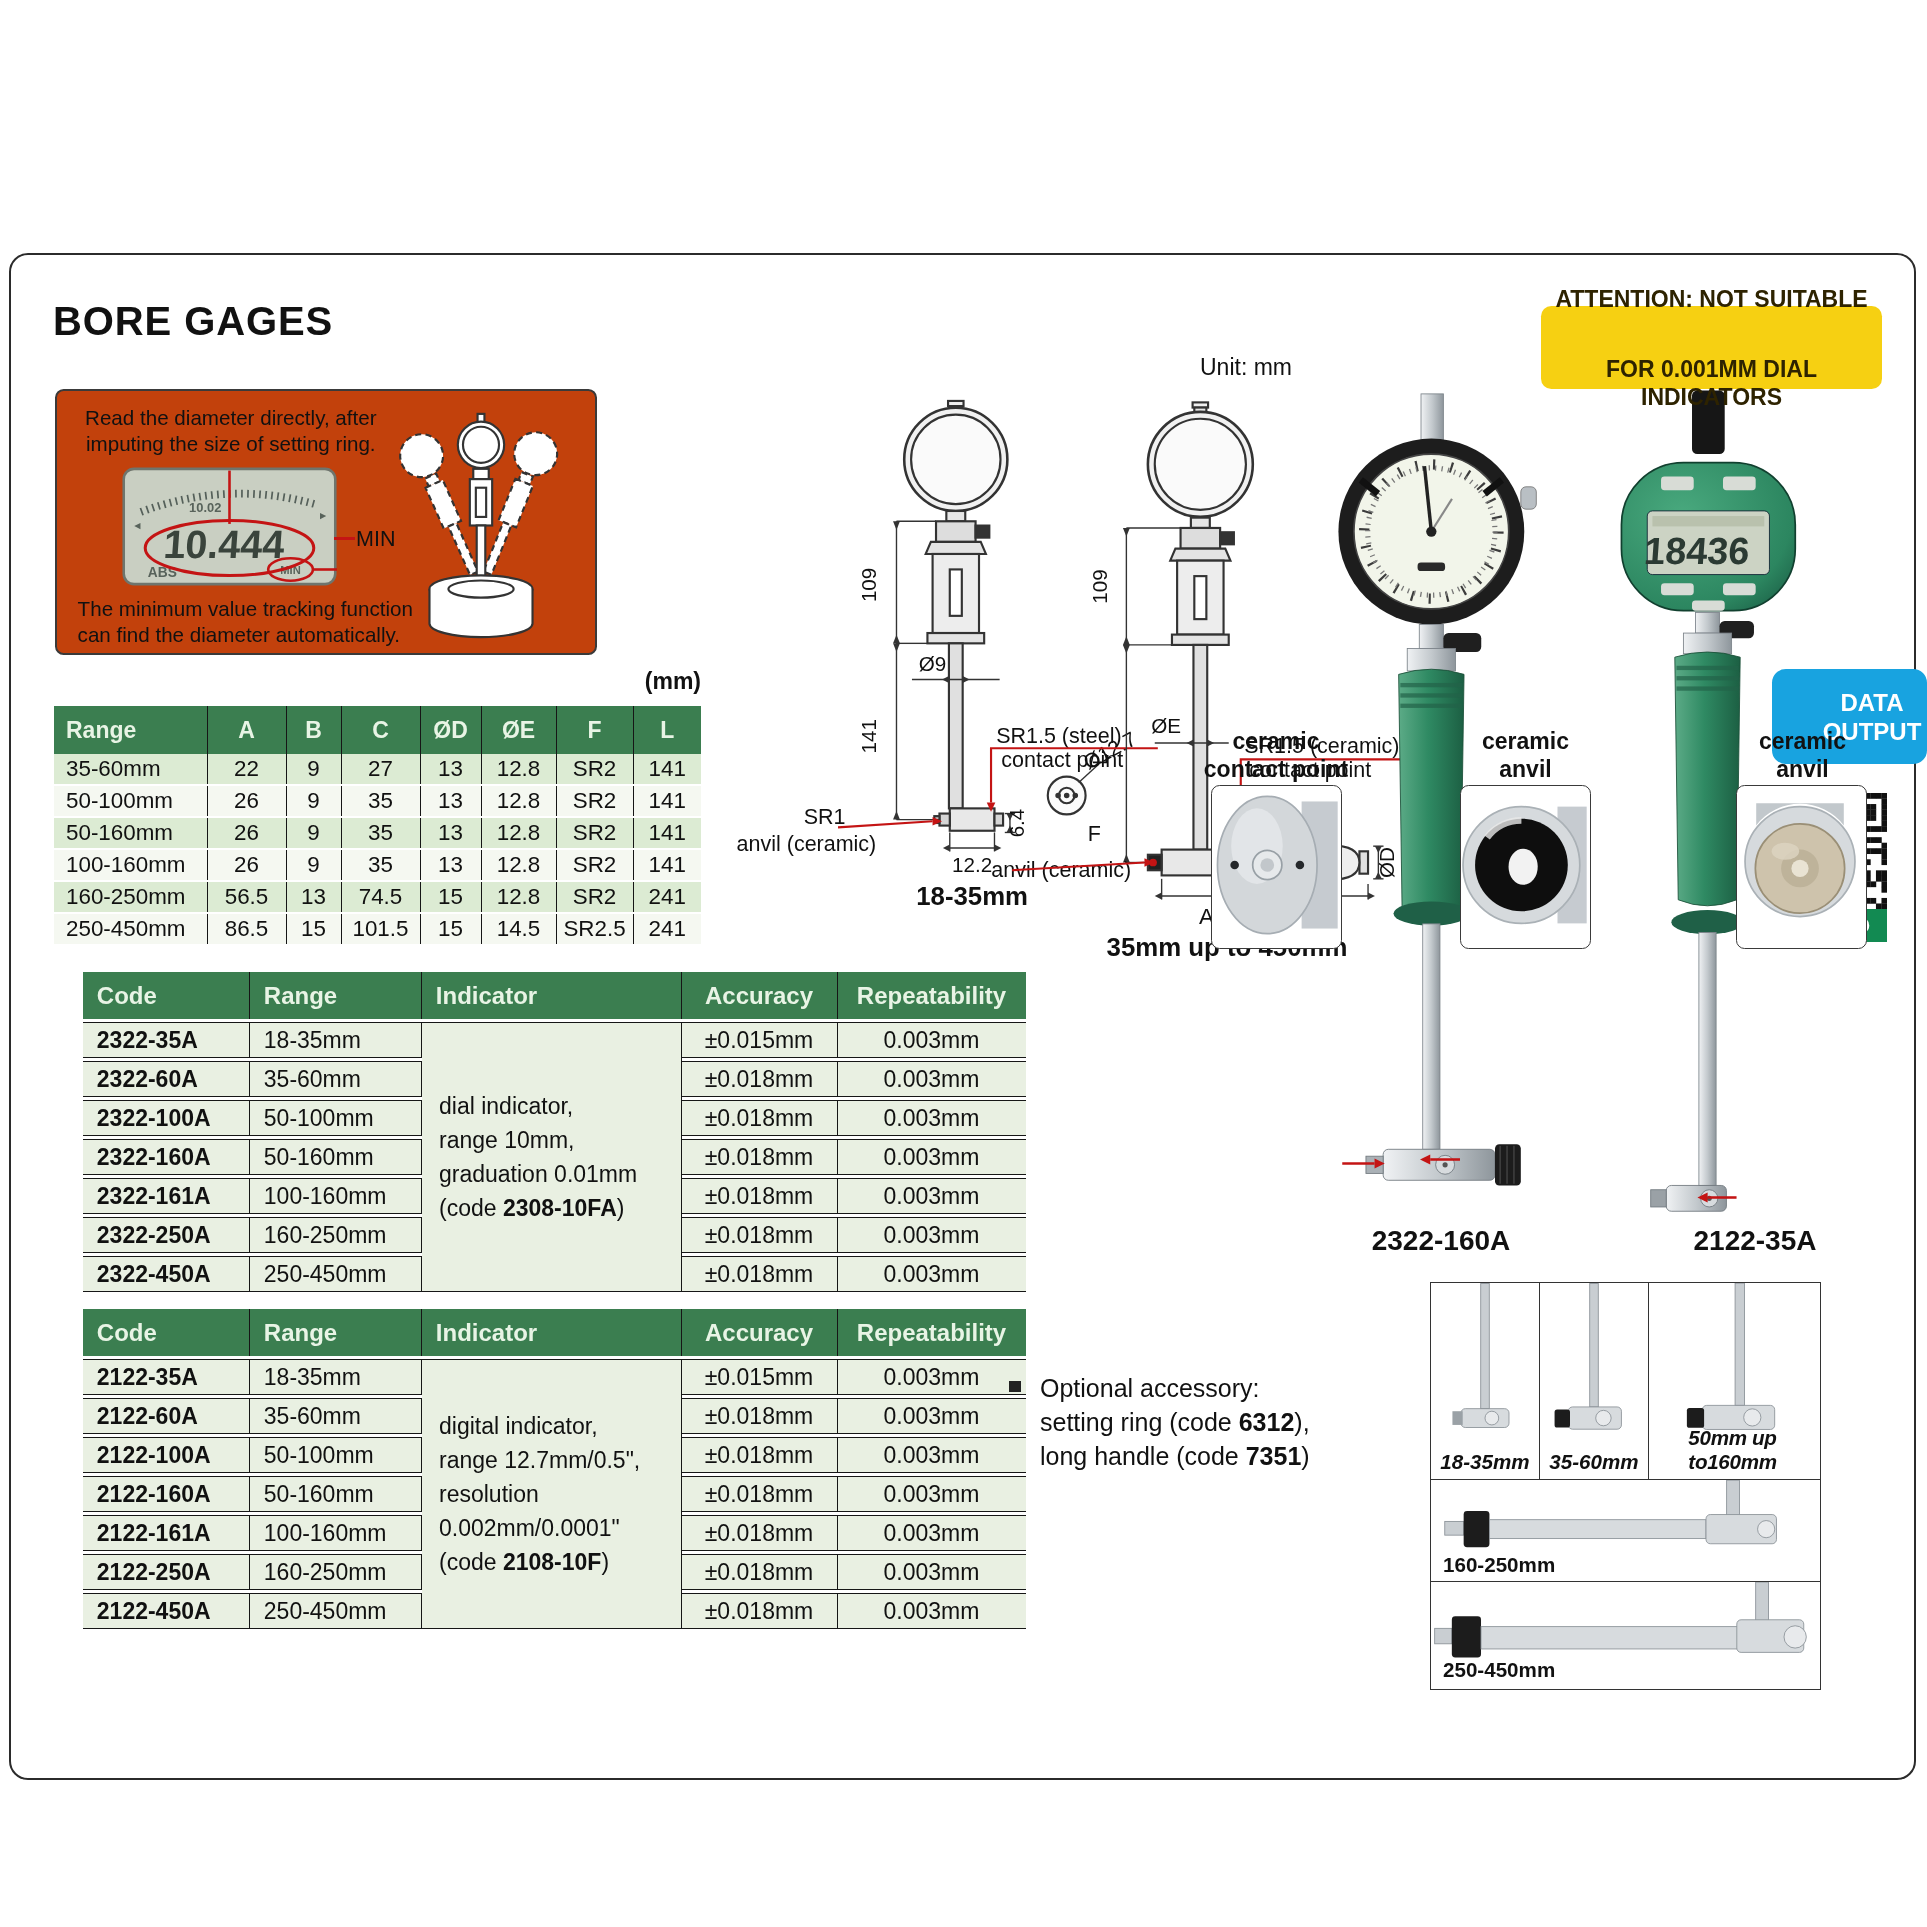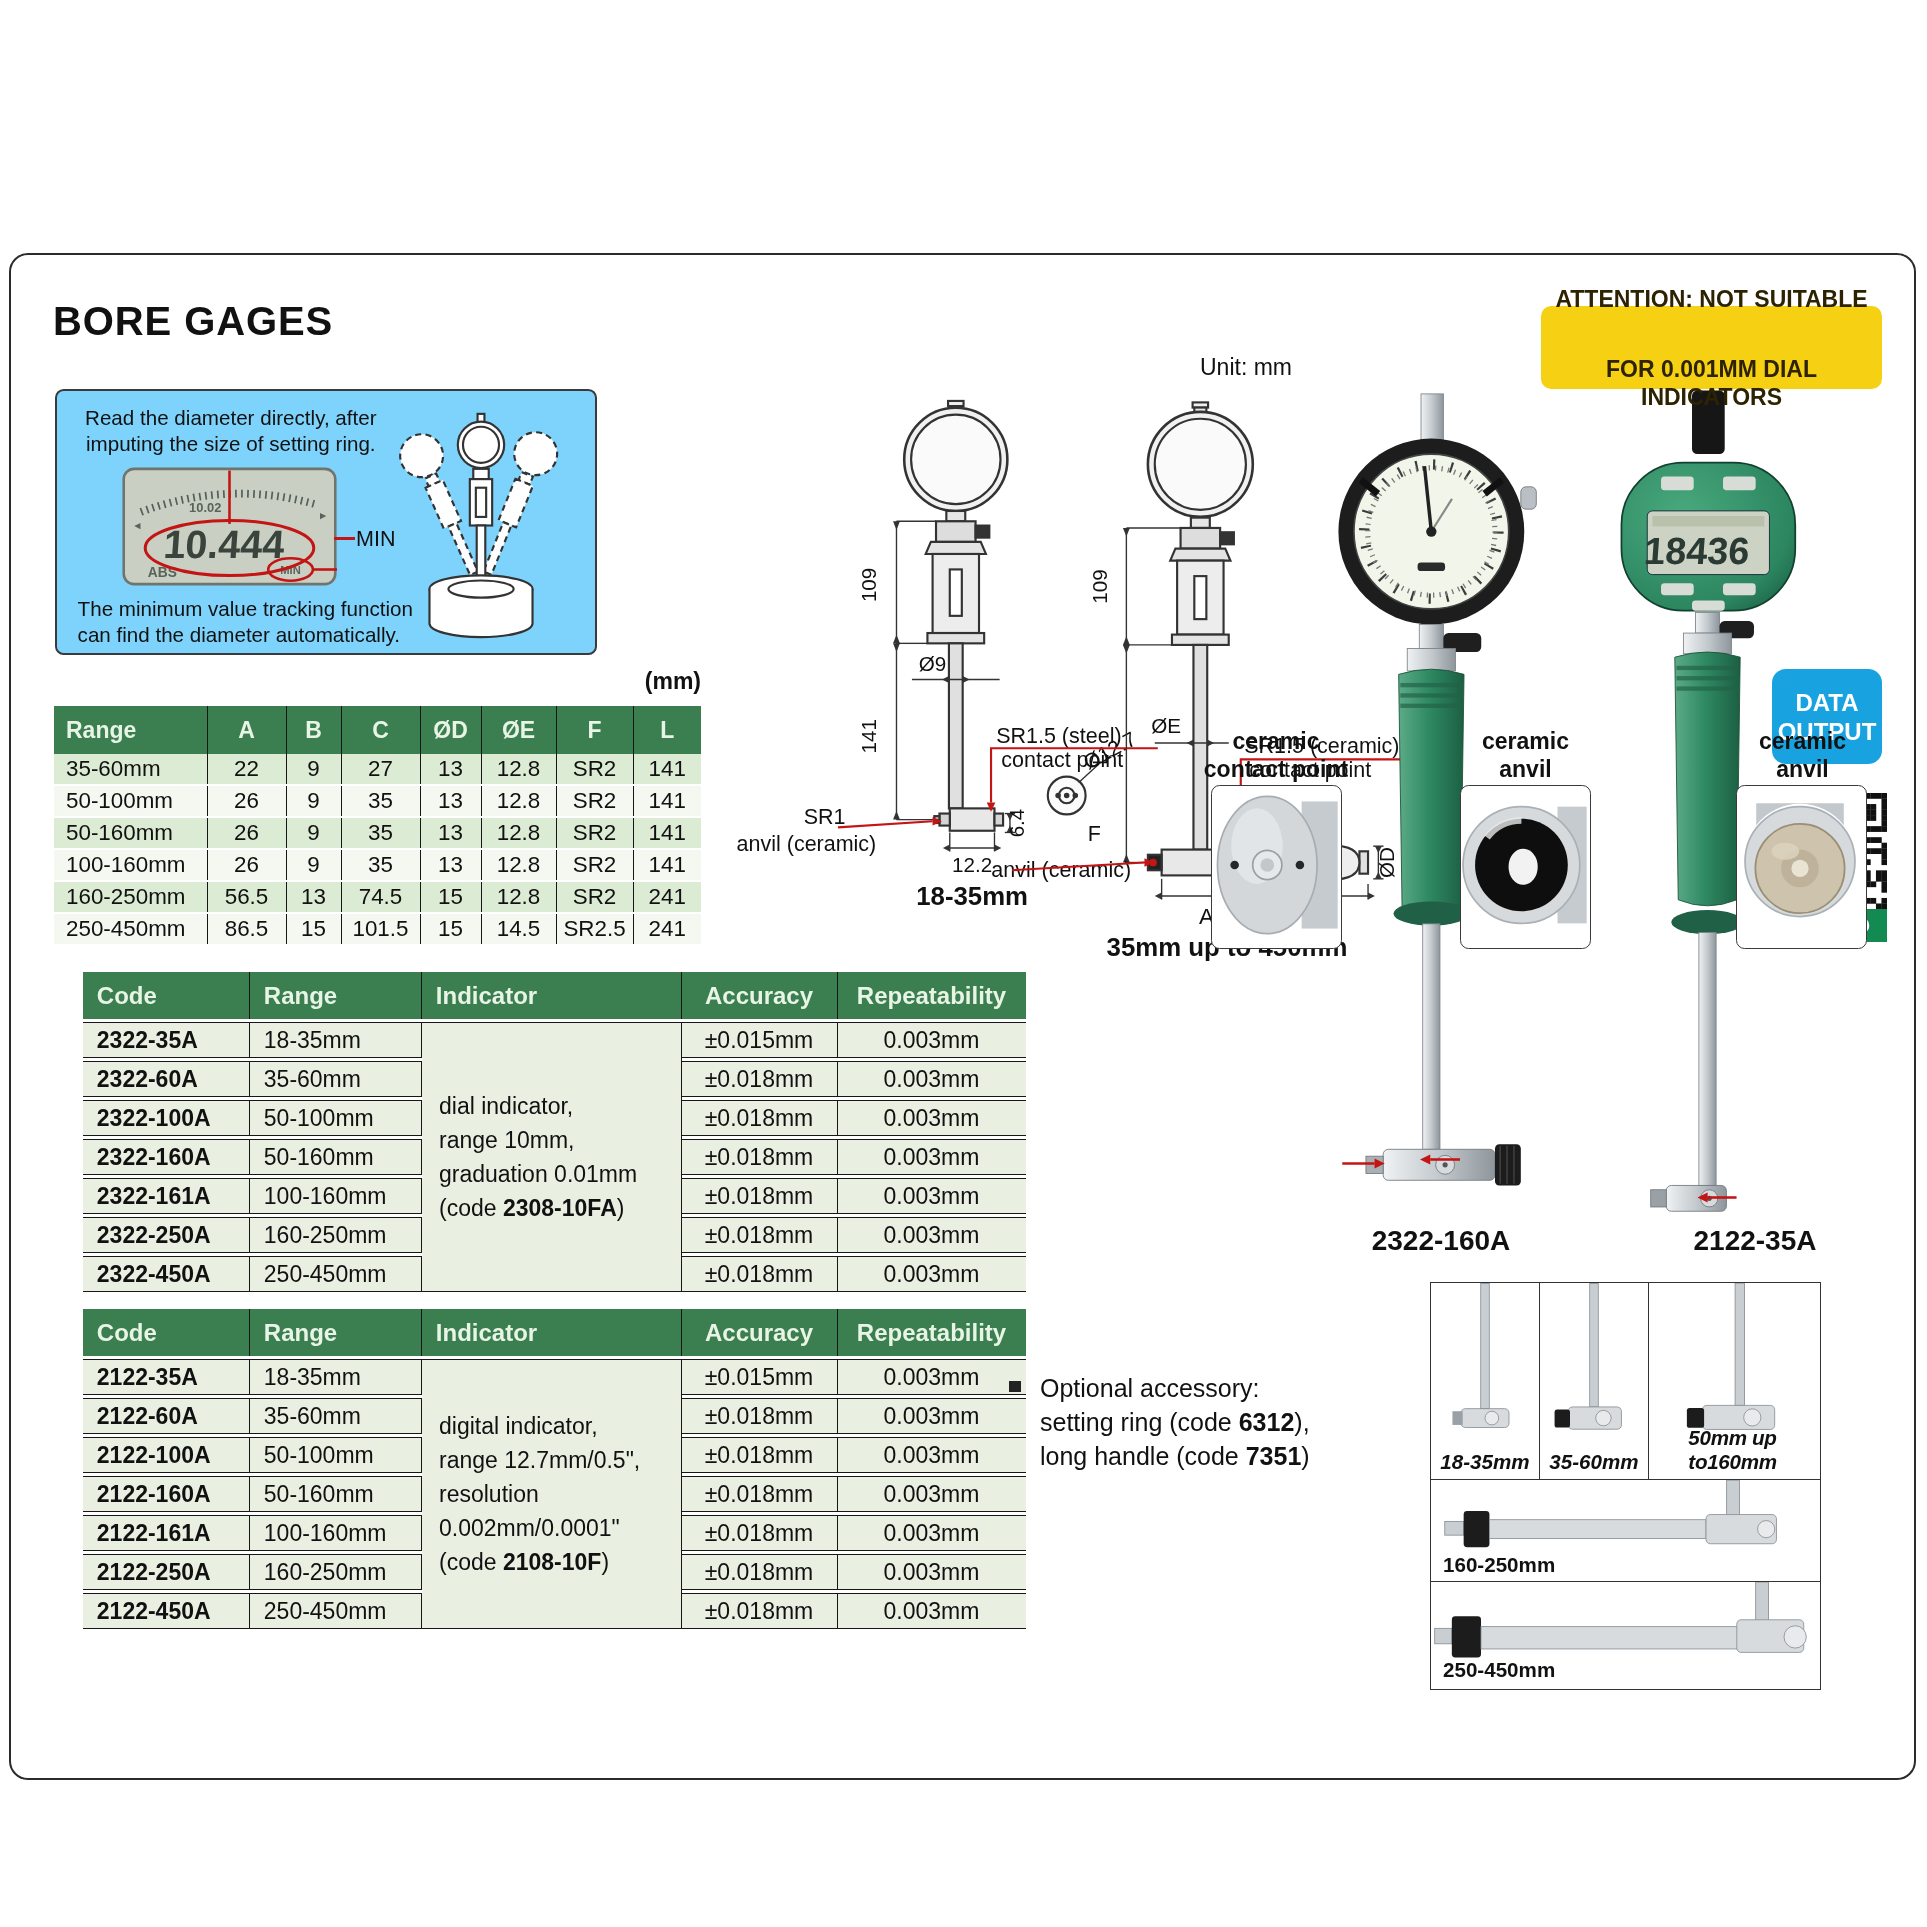--- a/index.html
+++ b/index.html
@@ -2,21 +2,21 @@
 <html style="font-size:13.8px"><head>
 <meta charset="utf-8">
 <style>
   html,body{margin:0;padding:0;background:#fff;}
   body{font-family:"Liberation Sans",sans-serif;color:#111;}
   #canvas{position:relative;width:1927px;height:1927px;background:#fff;overflow:hidden;}
   .abs{position:absolute;}
   .page-border{left:8.6px;top:253px;width:1903px;height:1523px;border:2.6px solid #2b2b2b;border-radius:19px;}
   .title{left:53px;top:299px;font-size:40px;font-weight:bold;letter-spacing:0.9px;}
   
-  .info-box{left:55px;top:389px;width:538px;height:262px;border:2.6px solid #3a3a3a;border-radius:8.6px;background:#7dd3fc;}
+  .info-box{left:55px;top:389px;width:538px;height:262px;border:2.6px solid #3a3a3a;border-radius:8.6px;background:#c2410c;}
   .info-t1{left:13.8px;top:13.8px;width:320px;text-align:center;font-size:20.6px;line-height:26px;}
   .info-t2{left:20.6px;top:205px;width:361px;font-size:20.6px;line-height:26px;}
   .min-label{left:299px;top:136px;font-size:21.5px;}
   .min-line{left:277px;top:146px;width:20.6px;height:2.6px;background:#c41414;}
   
   table{border-collapse:collapse;padding-left:28px;}
   .dimtable{table-layout:fixed;left:54px;top:706px;width:647px;font-size:22.4px;}
   .dimtable th{background:#3b7e50;color:#e8f4e5;font-size:23px;height:46px;border-right:1.7px solid #161616;font-weight:bold;text-align:center;}
   .dimtable th:last-child,.dimtable td:last-child{border-right:none;}
   .dimtable td{height:28px;text-align:center;border-right:1.7px solid #161616;border-bottom:2.6px solid #fff;}
@@ -30,21 +30,21 @@
   .prodtable td{background:#e9f0e2;height:32px;border-top:1.7px solid #161616;border-bottom:1.7px solid #161616;border-right:1.7px solid #161616;padding-left:13.8px;}
   .prodtable td.c{text-align:center;padding-left:0;}
   .prodtable td.code{font-weight:bold;}
   .prodtable td.ind{vertical-align:middle;line-height:34px;font-size:23px;padding-left:17px;}
   #table-2322{left:55px;top:969px;width:943px;}
   #table-2122{left:55px;top:1306px;width:943px;}
   .mm-note{left:54px;top:668px;width:647px;text-align:right;font-size:23px;font-weight:bold;}
   .unit-note{left:1200px;top:354px;font-size:23px;}
   
   .attention{left:1541px;top:306px;width:341px;height:83px;background:#f6d012;border-radius:10.3px;display:flex;flex-direction:column;justify-content:center;text-align:center;font-size:23px;font-weight:bold;color:#2e2300;line-height:28px;gap:42px;}
-  .dataoutput{left:1772px;top:669px;width:110px;height:95px;background:#18a3e0;border-radius:13.8px;display:flex;flex-direction:column;justify-content:center;text-align:center;color:#fff;font-weight:bold;font-size:24px;line-height:29px;}
+  .dataoutput{left:1772px;top:669px;width:110px;height:95px;background:#18a3e0;border-radius:13.8px;display:flex;flex-direction:column;justify-content:center;text-align:center;color:#fff;font-weight:bold;font-size:24px;line-height:29px;padding-left:45px;}
   .qrbox{left:1771px;top:793px;width:116px;height:116px;}
   .videobar{left:1771px;top:909px;width:116px;height:33px;background:#128a52;color:#fff;font-weight:bold;font-size:22.4px;letter-spacing:4.3px;text-align:center;line-height:33px;}
   
   .callout{border:1.7px solid #3a3a3a;border-radius:8.6px;background:#fff;overflow:hidden;}
   .callout-label{font-size:23px;font-weight:bold;text-align:center;line-height:27.5px;}
   .photo-code{font-size:28px;font-weight:bold;text-align:center;}
   
   .accessory{left:1006px;top:1371px;width:379px;font-size:25px;line-height:34px;}
   .accessory .bullet{position:absolute;left:3.4px;top:10.3px;width:11.2px;height:11.2px;background:#222;}
   .accessory .lines{margin-left:34px;}

